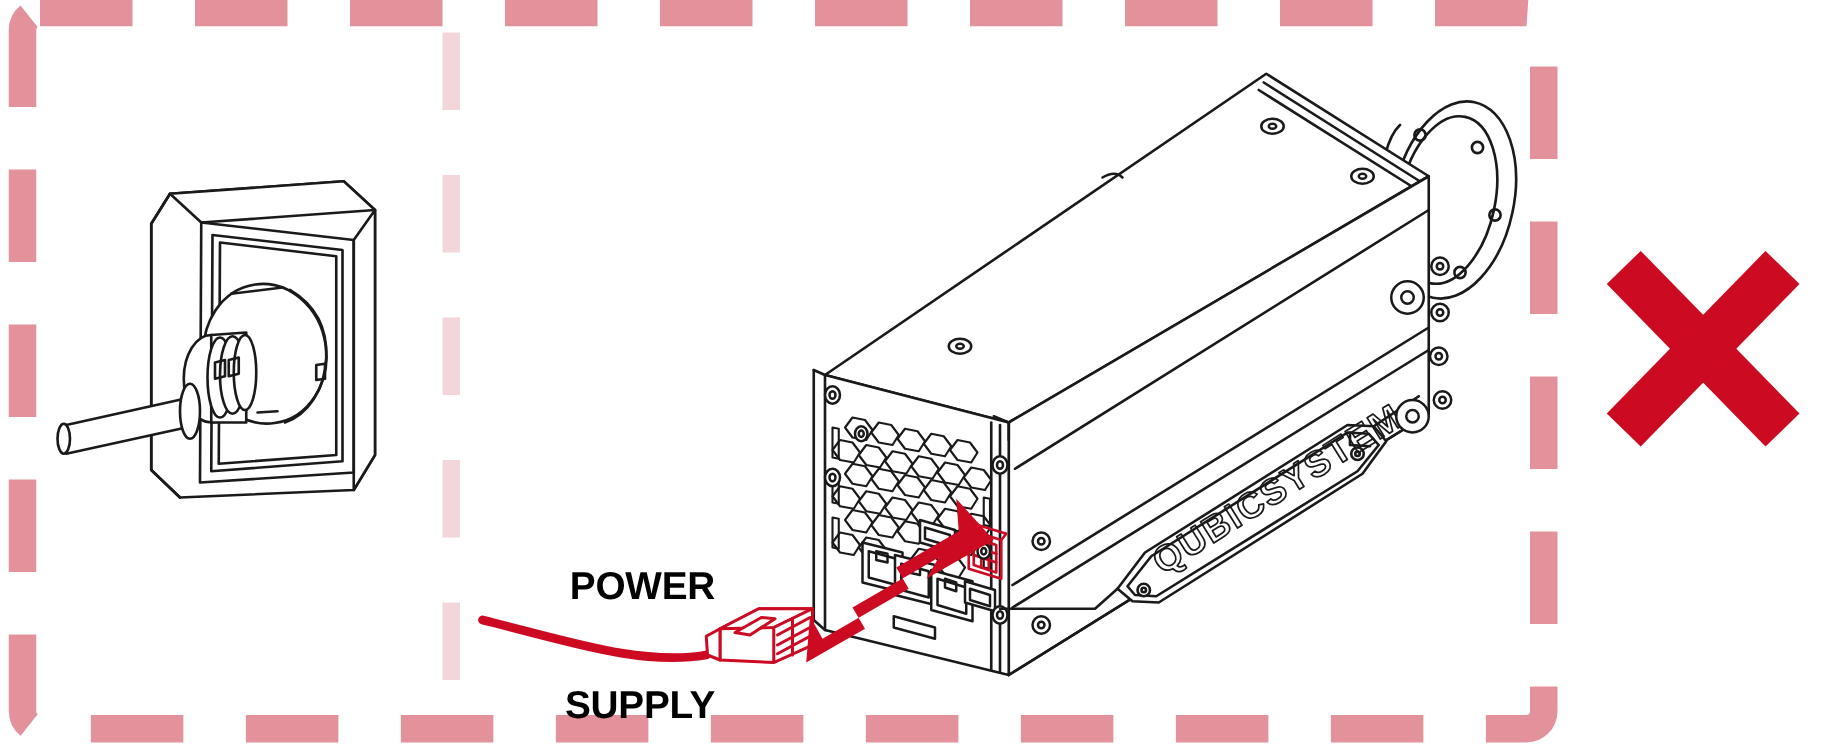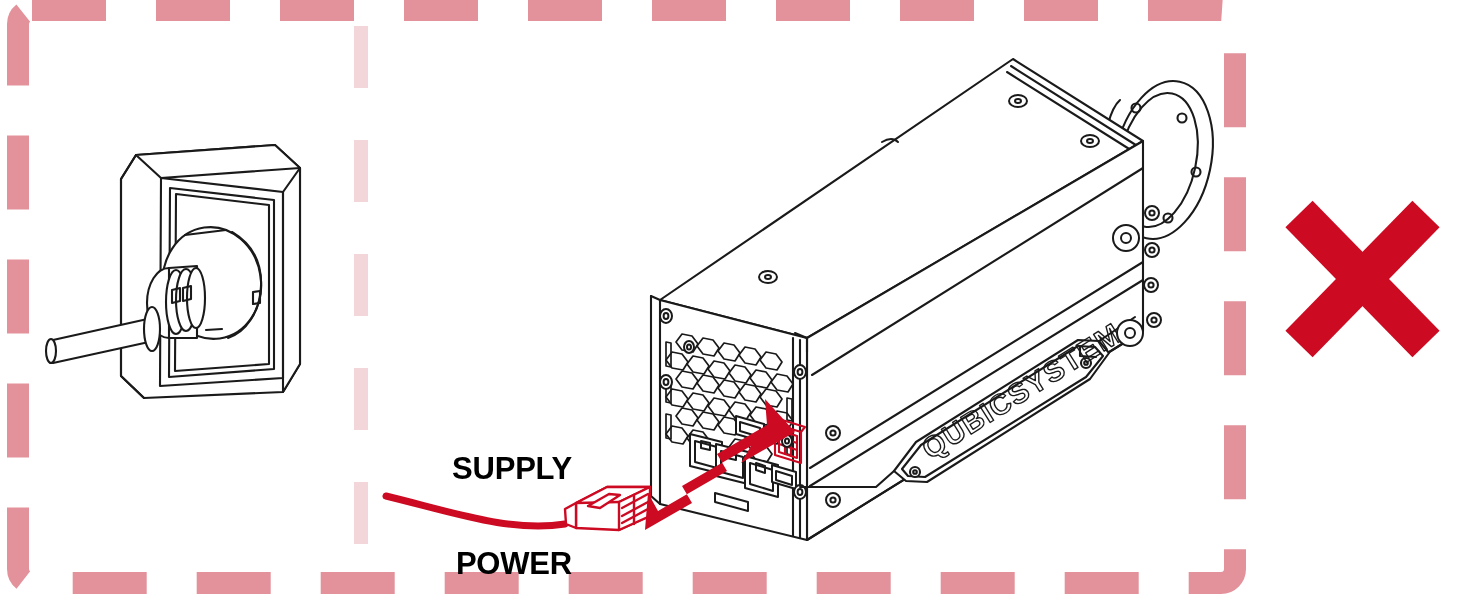--- a/index.html
+++ b/index.html
@@ -281,18 +281,18 @@
     </g>
 
     <g>
       <line x1="1299" y1="214" x2="1426" y2="344" stroke="#cc0a22" stroke-width="38" stroke-linecap="butt"></line>
       <line x1="1426" y1="214" x2="1299" y2="344" stroke="#cc0a22" stroke-width="38" stroke-linecap="butt"></line>
     </g>
 
   </svg>
 
   <div class="callout-text">
+    <span class="callout-line">POWER</span>
     <span class="callout-line">SUPPLY</span>
-    <span class="callout-line">POWER</span>
     
   </div>
 
 </div>
 
 </body></html>

